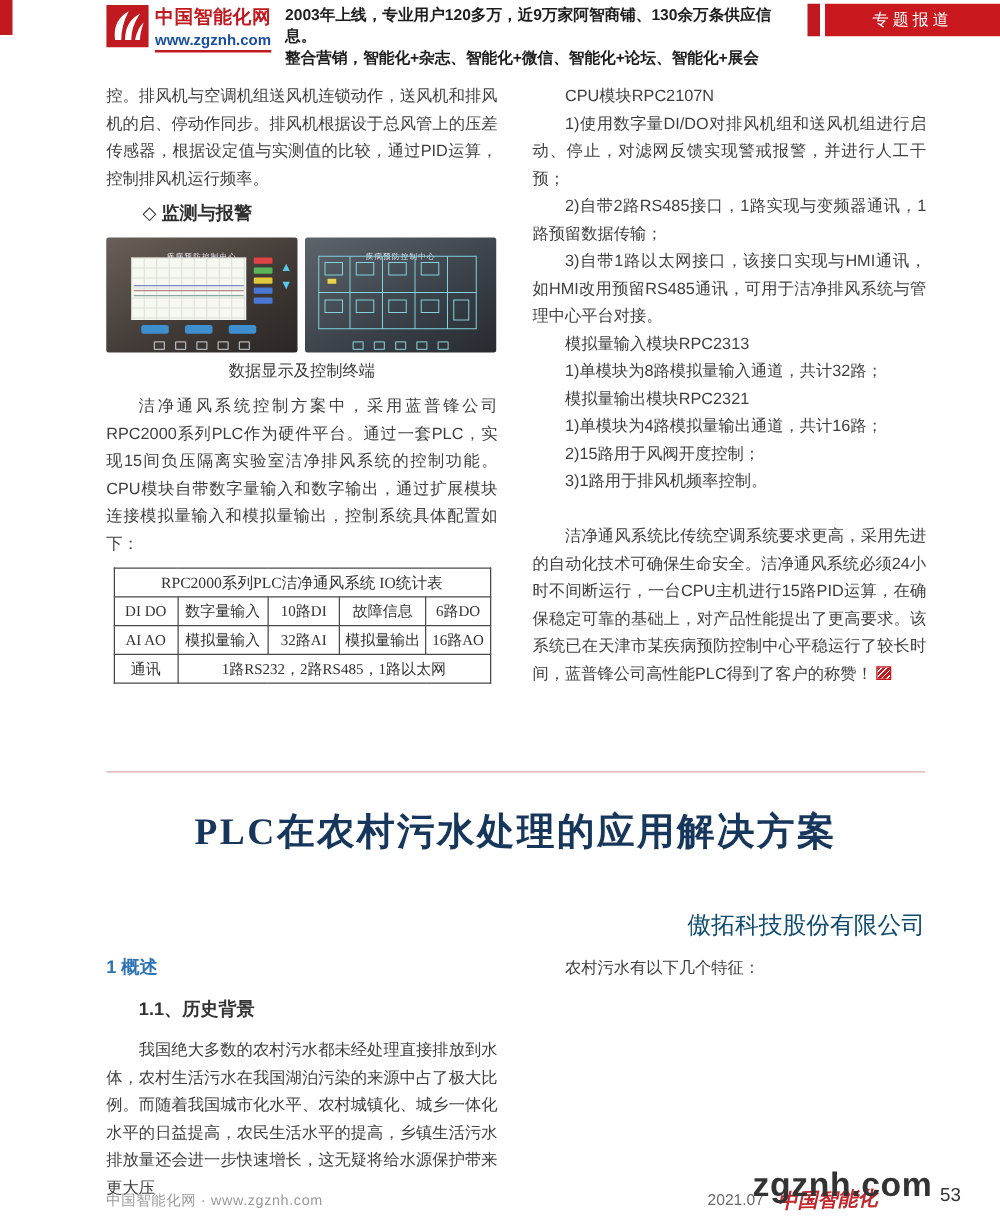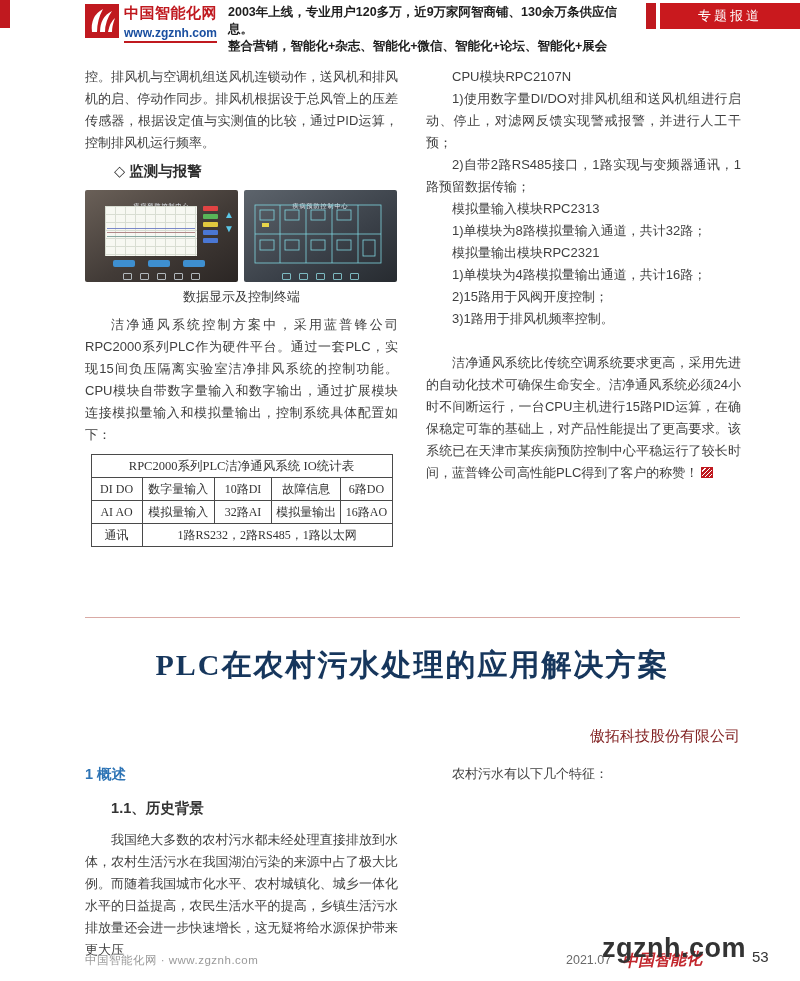--- a/index.html
+++ b/index.html
@@ -61,21 +61,21 @@
   .io-table .tt { font-size:12.5px; }
   
   .divider { position:absolute; left:85px; top:617px; width:655px; height:1px; background:#d9aaa5; }
   .art2-title {
     position:absolute; left:85px; top:645px; width:655px; text-align:center;
     font-family:"Liberation Serif","DejaVu Serif",serif; font-weight:bold; font-size:30px;
     color:#16365c; letter-spacing:2px;
   }
   .art2-author {
     position:absolute; left:85px; top:727px; width:655px; text-align:right;
-    font-family:"Liberation Serif","DejaVu Serif",serif; font-size:15px; color:#7f1d1d;
+    font-family:"Liberation Serif","DejaVu Serif",serif; font-size:19px; color:#0c4a6e;
   }
   
   .col-bl { left:85px; top:763px; width:313px; }
   .col-br { left:426px; top:763px; width:314px; }
   .sec-head { color:#2e74b5; font-weight:bold; font-size:14.5px; text-align:left; }
   .subsec-head { color:#333; font-weight:bold; font-size:14.5px; padding-left:1.8em; margin-top:12px; text-align:left; }
   .col-bl .para { margin-top:10px; }
   
   .footer-left { position:absolute; left:85px; top:953px; font-size:11.5px; color:#9a9a9a; letter-spacing:0.5px; }
   .footer-date { position:absolute; left:566px; top:953px; font-size:12.5px; color:#6a6a6a; }
@@ -210,20 +210,21 @@
         <td colspan="4">1路RS232，2路RS485，1路以太网</td>
       </tr>
     </tbody>
       </table>
   </div>
 
   <div class="col col-tr">
     <p class="indent">CPU模块RPC2107N</p>
     <p class="indent">1)使用数字量DI/DO对排风机组和送风机组进行启动、停止，对滤网反馈实现警戒报警，并进行人工干预；</p>
     <p class="indent">2)自带2路RS485接口，1路实现与变频器通讯，1路预留数据传输；</p>
+    <p class="indent">3)自带1路以太网接口，该接口实现与HMI通讯，如HMI改用预留RS485通讯，可用于洁净排风系统与管理中心平台对接。</p>
     <p class="indent">模拟量输入模块RPC2313</p>
     <p class="indent">1)单模块为8路模拟量输入通道，共计32路；</p>
     <p class="indent">模拟量输出模块RPC2321</p>
     <p class="indent">1)单模块为4路模拟量输出通道，共计16路；</p>
     <p class="indent">2)15路用于风阀开度控制；</p>
     <p class="indent">3)1路用于排风机频率控制。</p>
     <p class="indent" style="margin-top:22px"><span>洁净通风系统比传统空调系统要求更高，采用先进的自动化技术可确保生命安全。洁净通风系统必须24小时不间断运行，一台CPU主机进行15路PID运算，在确保稳定可靠的基础上，对产品性能提出了更高要求。该系统已在天津市某疾病预防控制中心平稳运行了较长时间，蓝普锋公司高性能PLC得到了客户的称赞！</span><span class="end-mark"></span></p>
   </div>
 
   <div class="divider"></div>

